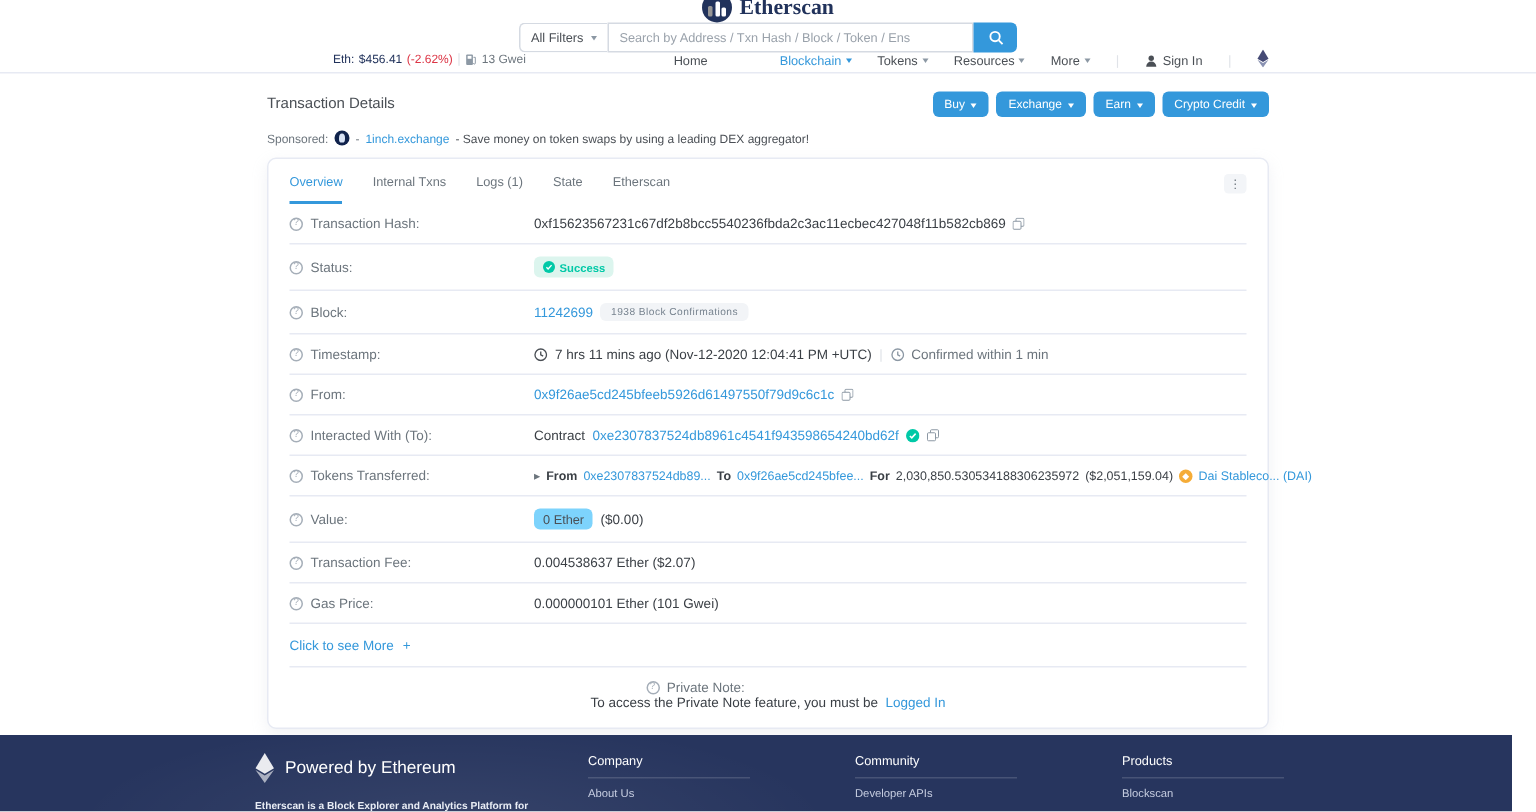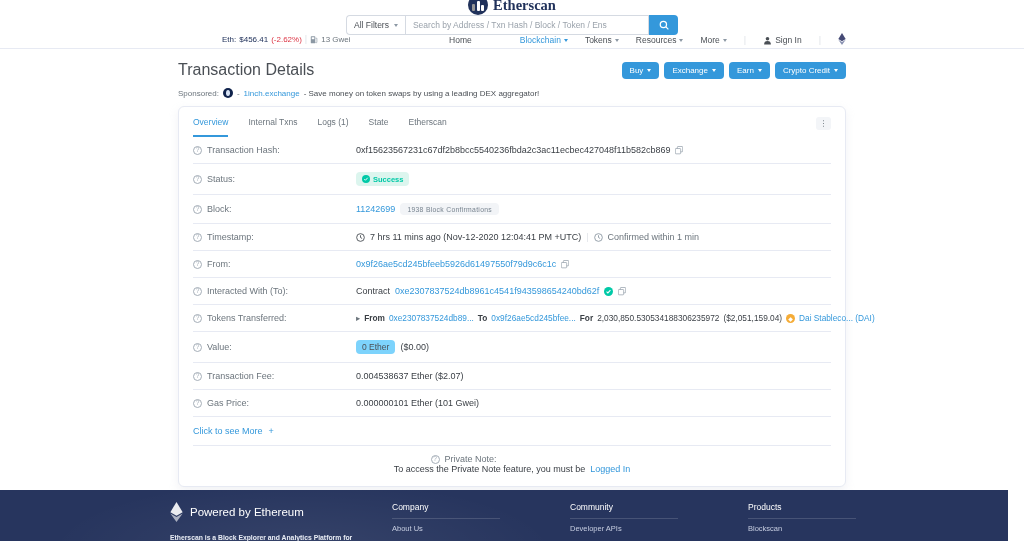--- a/index.html
+++ b/index.html
@@ -32,21 +32,21 @@
   .pricebar .red { color:#dc3545; }
   .nav { display:flex; align-items:flex-end; gap:17px; font-size:8.5px; color:#4a4f55; }
   .nav-item { display:flex; align-items:center; gap:3px; cursor:pointer; }
   .nav-item.active { color:#3498db;padding-left:31px; }
   .sep { color:#e0e3e8; font-size:9px; }
   .caret { width:0; height:0; border-left:2.6px solid transparent; border-right:2.6px solid transparent;
      border-top:3.2px solid currentColor; display:inline-block; margin-top:1px; }
 
   
   .page-head { display:flex; align-items:center; justify-content:space-between; margin-top:12px; }
-  .page-title { font-size:16px; font-weight:400; color:#4a4f55; }
+  .page-title { font-size:10px; font-weight:400; color:#4a4f55; }
   .actions { display:flex; gap:5px; }
   .btn-blue { background:#3498db; color:#fff; border:none; border-radius:4px; font-size:8px;
      padding:4px 8px; display:flex; align-items:center; gap:4px; cursor:pointer; font-family:inherit; }
 
   .sponsored { margin-top:9px; font-size:8px; color:#6c757d; display:flex; align-items:center; gap:4px; }
   .sponsored .dark { color:#4a4f55; }
   .oneinch-icon { width:10px; height:10px; border-radius:50%; background:#10234c; position:relative; display:inline-block; }
   .oneinch-icon:after { content:""; position:absolute; left:3px; top:2px; width:4px; height:6px;
      border-radius:50% 50% 40% 40%; background:#d8e3f5; }
   a.link { color:#3498db; text-decoration:none; cursor:pointer; }

